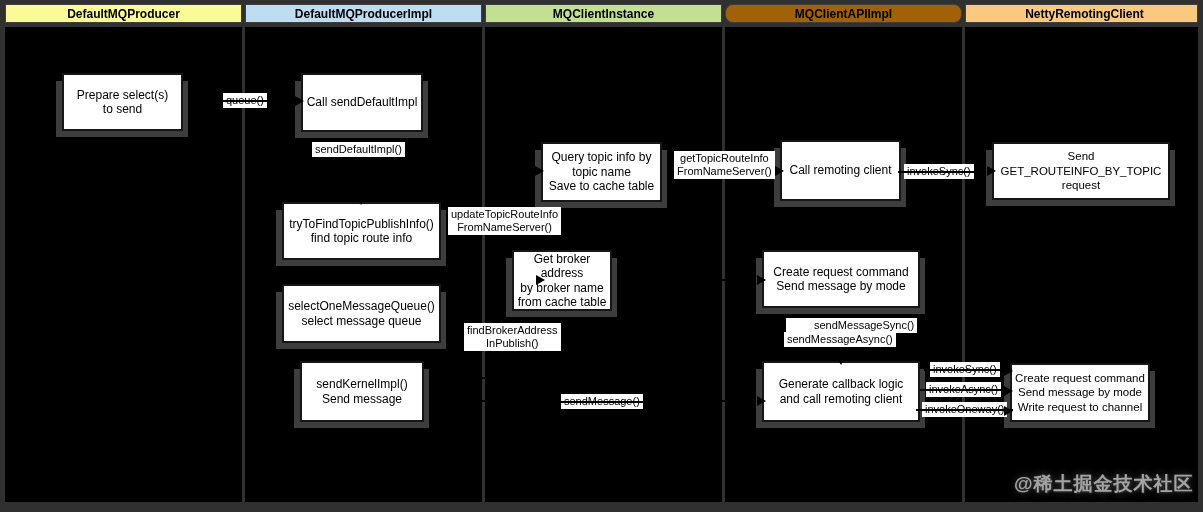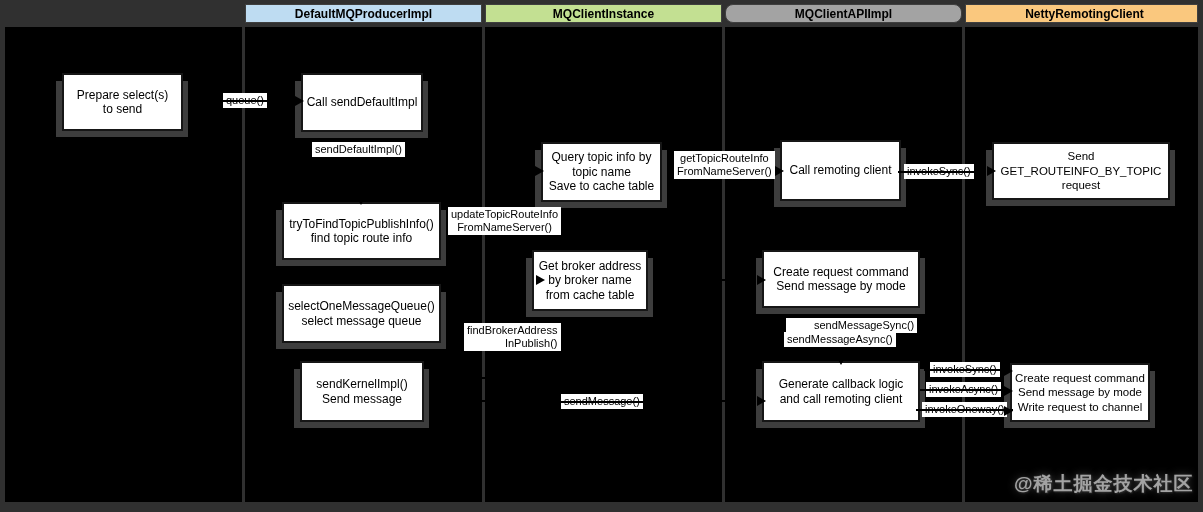--- a/index.html
+++ b/index.html
@@ -23,23 +23,24 @@
   .ah.down{border-left:5px solid transparent;border-right:5px solid transparent;border-top:9px solid #000;}
   .watermark{position:absolute;left:1014px;top:471px;z-index:6;font-size:19px;font-weight:bold;
        color:#a3a3a3;letter-spacing:1px;
        text-shadow:0 0 8px #4a4a4a, 1px 1px 2px #222, 0 0 2px #333;}
 </style>
 </head>
 <body>
 
 <div class="stage">
 
+  <div class="lane-header" style="left: 5px; width: 237px; background-color: rgb(250, 250, 150);">DefaultMQProducer</div>
   <div class="lane-header" style="left: 245px; width: 237px; background-color: rgb(190, 220, 242);">DefaultMQProducerImpl</div>
   <div class="lane-header" style="left: 485px; width: 237px; background-color: rgb(195, 224, 146);">MQClientInstance</div>
-  <div class="lane-header" style="left: 725px; width: 237px; background-color: #a3a3a3; border-radius: 8px;">MQClientAPIImpl</div>
+  <div class="lane-header" style="left: 725px; width: 237px; background-color: #a16207; border-radius: 8px;">MQClientAPIImpl</div>
   <div class="lane-header" style="left: 965px; width: 233px; background-color: rgb(250, 200, 126); padding-left: 6px;">NettyRemotingClient</div>
 
   <div class="lane-body" style="left:5px;width:237px;"></div>
   <div class="lane-body" style="left:245px;width:237px;"></div>
   <div class="lane-body" style="left:485px;width:237px;"></div>
   <div class="lane-body" style="left:725px;width:237px;"></div>
   <div class="lane-body" style="left:965px;width:233px;"></div>
 
   <svg class="connectors" width="1203" height="512">
     <g stroke="#000" stroke-width="2" fill="none">
@@ -64,40 +65,40 @@
   <div class="box" style="left:301px;top:73px;width:122px;height:59px;">Call sendDefaultImpl</div>
   <div class="box" style="left:282px;top:202px;width:159px;height:58px;">tryToFindTopicPublishInfo()
 find topic route info</div>
   <div class="box" style="left:282px;top:284px;width:159px;height:59px;">selectOneMessageQueue()
 select message queue</div>
   <div class="box" style="left:541px;top:142px;width:121px;height:60px;">Query topic info by
 topic name
 Save to cache table</div>
   <div class="box" style="left:300px;top:361px;width:124px;height:61px;">sendKernelImpl()
 Send message</div>
-  <div class="box" style="left:532px;top:250px;width:116px;height:61px;">Get broker address
+  <div class="box" style="left:512px;top:250px;width:100px;height:61px;">Get broker address
 by broker name
 from cache table</div>
   <div class="box" style="left:780px;top:140px;width:121px;height:61px;text-align:center;">Call remoting client</div>
   <div class="box" style="left:762px;top:250px;width:158px;height:58px;">Create request command
 Send message by mode</div>
   <div class="box" style="left:762px;top:361px;width:158px;height:61px;">Generate callback logic
 and call remoting client</div>
   <div class="box" style="left:992px;top:142px;width:178px;height:58px;font-size:11.5px;">Send
 GET_ROUTEINFO_BY_TOPIC
 request</div>
   <div class="box" style="left:1010px;top:363px;width:140px;height:59px;font-size:11.5px;padding:0;">Create request command
 Send message by mode
 Write request to channel</div>
 
   <div class="lbl thru" style="left:223px;top:93px;">queue()</div>
   <div class="lbl" style="left:312px;top:142px;">sendDefaultImpl()</div>
   <div class="lbl" style="left:448px;top:207px;">updateTopicRouteInfo
 FromNameServer()</div>
-  <div class="lbl" style="left:464px;top:323px;text-align:right;">findBrokerAddress
+  <div class="lbl" style="left:464px;top:323px;">findBrokerAddress
 InPublish()</div>
   <div class="lbl thru" style="left:561px;top:394px;">sendMessage()</div>
   <div class="lbl" style="left:674px;top:151px;">getTopicRouteInfo
 FromNameServer()</div>
   <div class="lbl thru" style="left:904px;top:164px;">invokeSync()</div>
   <div class="lbl" style="left:786px;top:318px;padding-left:28px;">sendMessageSync()</div>
   <div class="lbl" style="left:784px;top:332px;">sendMessageAsync()</div>
   <div class="lbl thru" style="left:930px;top:362px;">invokeSync()</div>
   <div class="lbl thru" style="left:926px;top:382px;">invokeAsync()</div>
   <div class="lbl thru" style="left:922px;top:402px;">invokeOneway()</div>

